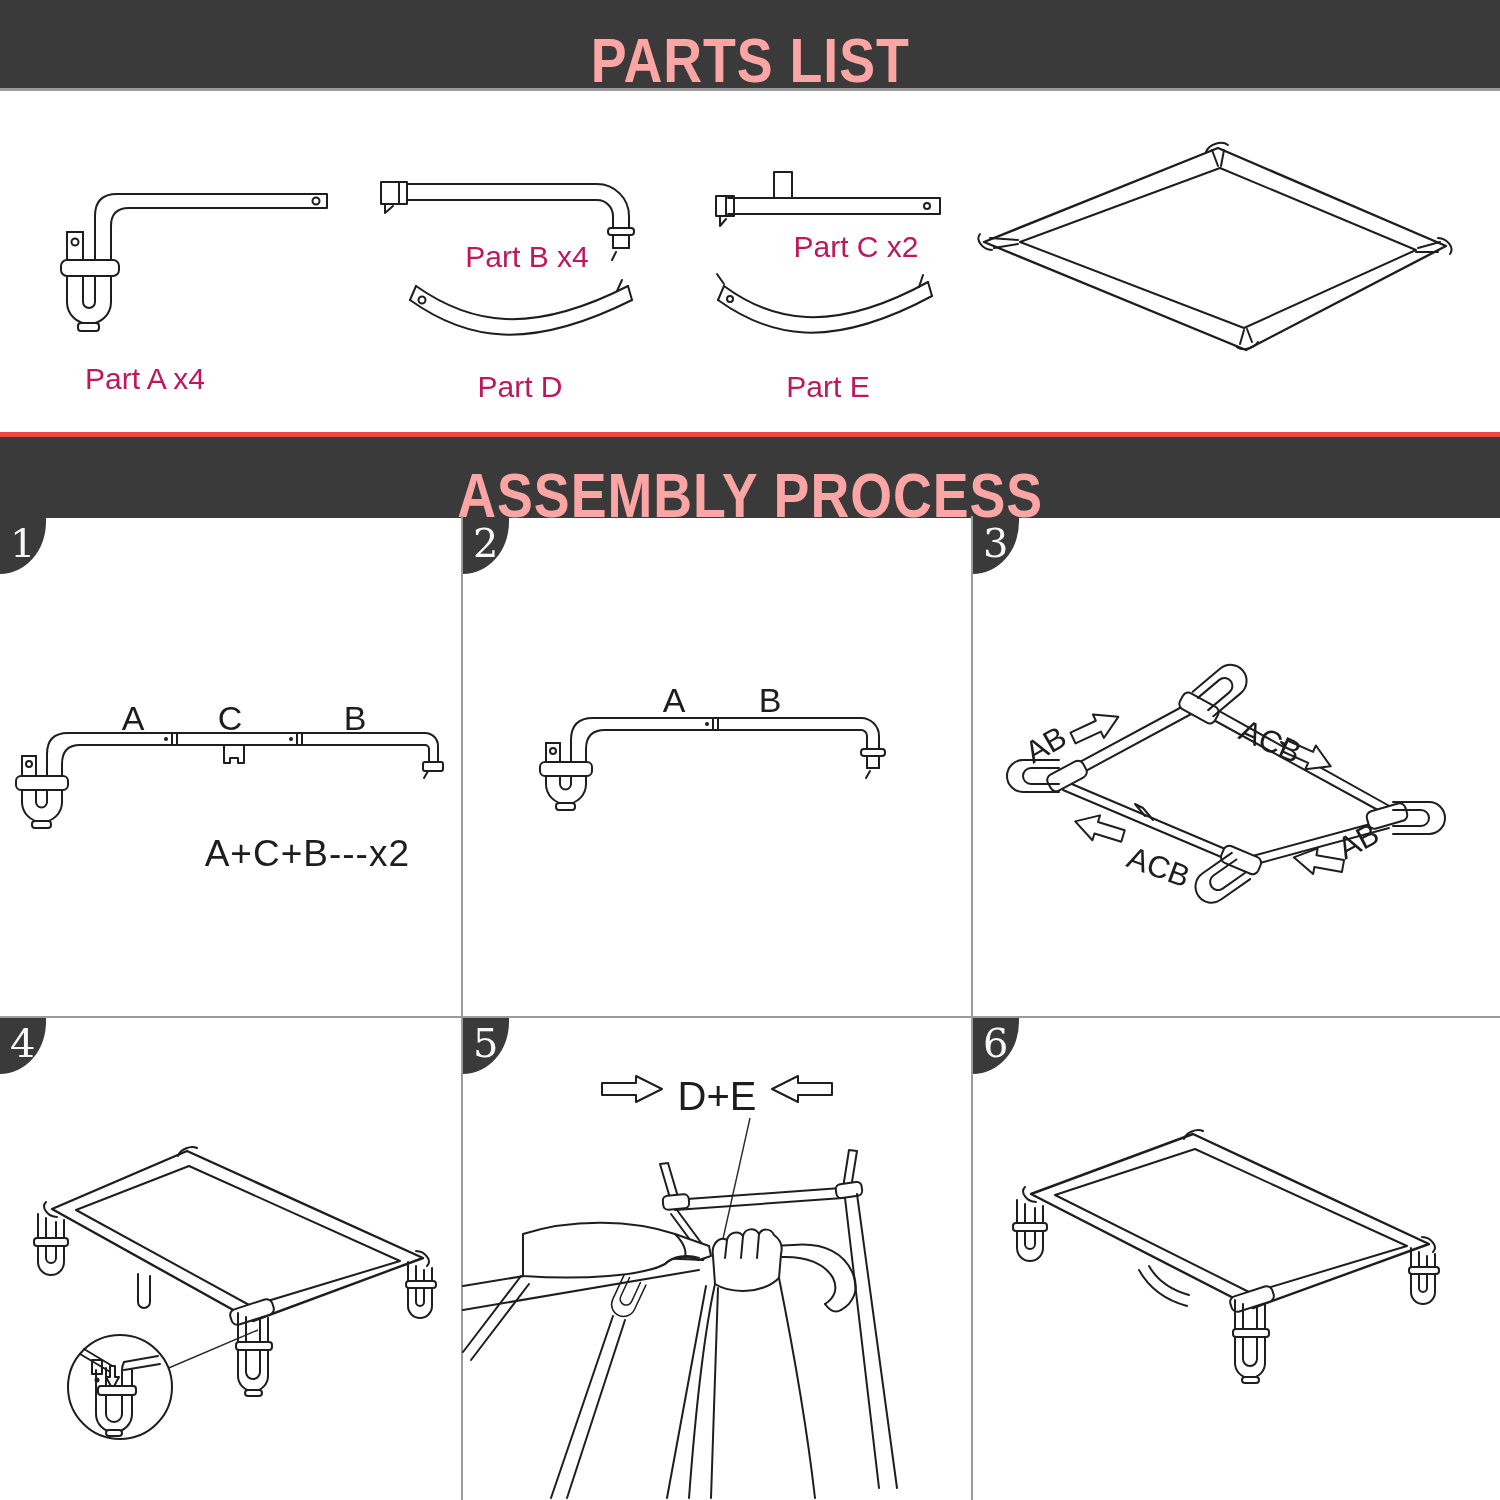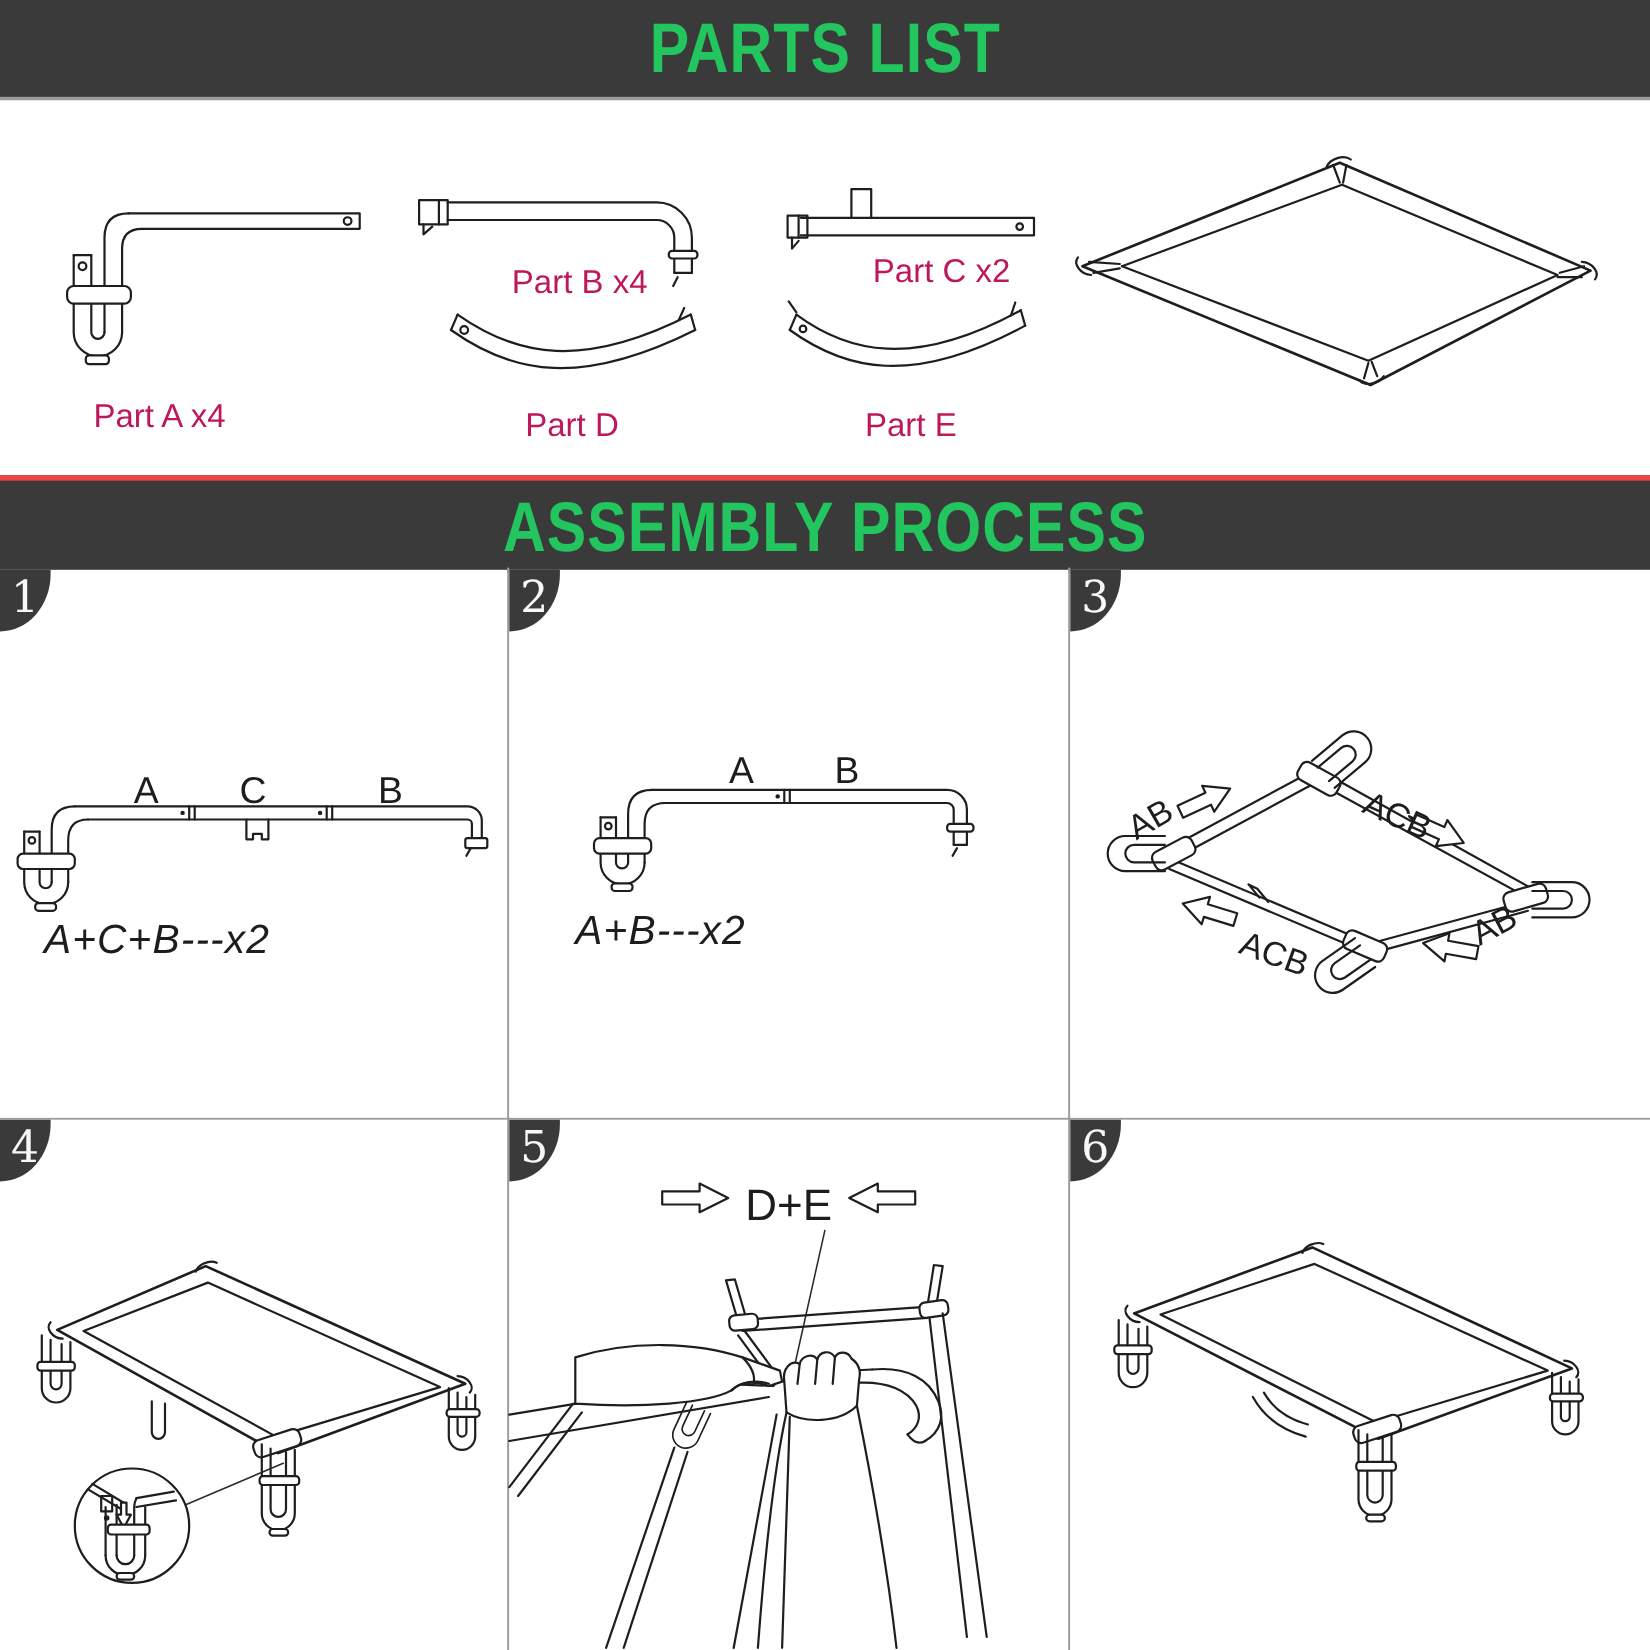--- a/index.html
+++ b/index.html
@@ -1,32 +1,32 @@
 <!DOCTYPE html>
 <html><head>
 <meta charset="utf-8">
 <style>
   html,body{margin:0;padding:0;background:#fff;}
   .page{position:relative;width:1500px;height:1500px;background:#fff;overflow:hidden;
         font-family:"Liberation Sans",sans-serif;color:#1d1d1d;}
   .banner{position:absolute;left:0;width:1500px;background:#3a3a3a;text-align:center;}
-  .banner h1{margin:0;color:#22c55e;font-weight:bold;border-radius:32px;}
+  .banner h1{margin:16px;color:#fca5a5;font-weight:bold;border-radius:32px;}
   #banner-parts{top:0;height:88px;border-bottom:3px solid #9b9b9b;}
   #banner-parts h1{font-size:56px;line-height:88px;}
   #banner-assembly{top:432px;height:84px;border-top:5px solid #ef4444;}
   #banner-assembly h1{font-size:56px;line-height:84px;}
   .banner h1 span{display:inline-block;transform:scale(0.96,1.14);letter-spacing:1px;}
   .part-label{position:absolute;font-size:30px;text-align:center;color:#be185d;}
   .panel{position:absolute;background:#fff;}
   .sep{position:absolute;background:#9b9b9b;}
   .tab{position:absolute;left:0;top:0;width:46px;height:56px;background:#3a3a3a;
        border-bottom-right-radius:46px 52px;}
   .tab .num{display:block;font-family:"DejaVu Serif",serif;font-size:40px;line-height:50px;
        padding-left:10px;color:#f8f8f8;}
-  .caption{position:absolute;font-size:37px;letter-spacing:1px;text-align:left;color:#1d1d1d;font-style:italic;}
+  .caption{position:absolute;font-size:37px;letter-spacing:1px;text-align:right;color:#1d1d1d;}
   .de-row{position:absolute;display:flex;justify-content:center;gap:14px;}
   .de-text{font-size:40px;color:#1d1d1d;}
   svg{position:absolute;overflow:visible;}
   svg .ln{fill:none;stroke:#1e1e1e;stroke-width:2;stroke-linecap:round;stroke-linejoin:round;}
   svg .ln25{fill:none;stroke:#1e1e1e;stroke-width:2.4;stroke-linecap:round;stroke-linejoin:round;}
   svg .thin{fill:none;stroke:#2a2a2a;stroke-width:1.4;}
   svg .wfill{fill:#fff;stroke:#1e1e1e;stroke-width:2;stroke-linejoin:round;}
   svg .dot{fill:#1e1e1e;stroke:none;}
   svg .hole{fill:#fff;stroke:#1e1e1e;stroke-width:2;}
   svg .arrow{fill:#fff;stroke:#1e1e1e;stroke-width:2;stroke-linejoin:round;}
@@ -166,21 +166,20 @@
       <circle class="dot" cx="244" cy="206" r="2"></circle>
       <path class="ln" d="M130,200 Q108,200 108,222 V266"></path>
       <path class="ln" d="M142,212 Q123,212 123,231 V266"></path>
       <path class="ln" d="M123,266 A20,20 0 0 1 83,266 V225"></path>
       <path class="ln" d="M108,266 A5.5,5.5 0 0 1 97,266 V225"></path>
       <path class="ln" d="M83,225 H97"></path>
       <circle class="hole" cx="90" cy="233" r="3"></circle>
       <rect class="wfill" x="77" y="244" width="52" height="14" rx="5"></rect>
       <rect class="wfill" x="93" y="285" width="19" height="7" rx="3"></rect>
     </svg>
-    <div class="caption" style="left:60px;top:307px;width:430px">A+B---x2</div>
   </section>
 
   <section class="panel" style="left:973px;top:518px;width:527px;height:498px">
     <div class="tab">
       <span class="num">3</span>
     </div>
     <svg style="left:0;top:0" width="527" height="498" viewBox="0 0 527 498">
       <defs>
         <g id="hs">
           <path class="ln" d="M0,-16 H-36 A16,16 0 0 0 -36,16 H0"></path>

